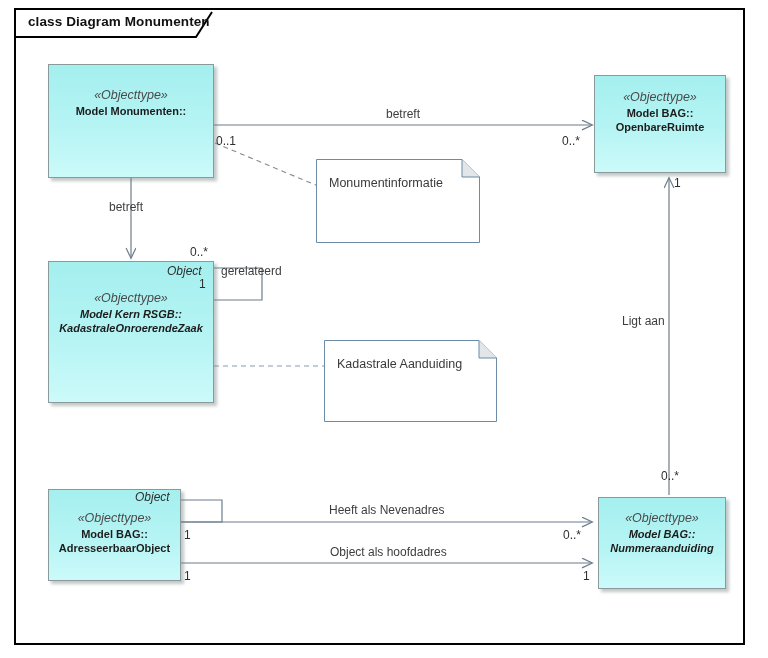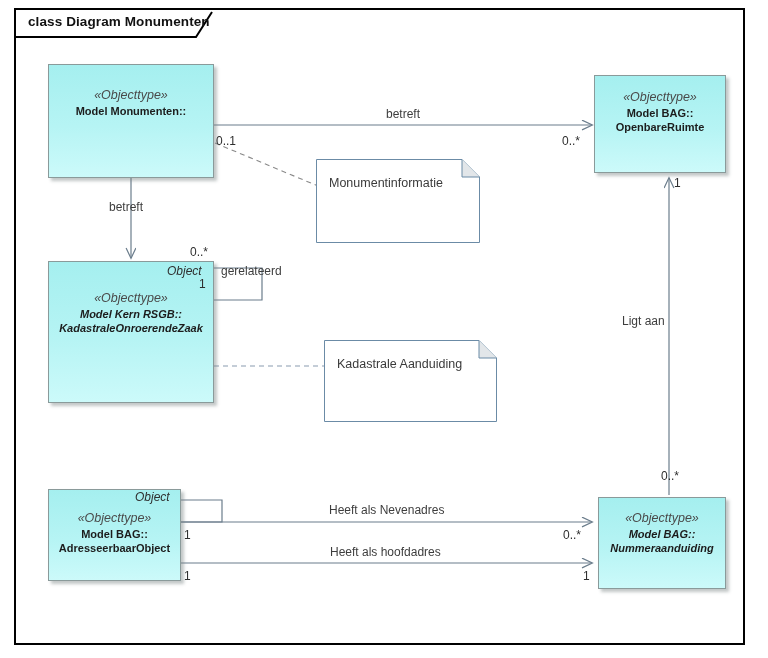--- a/index.html
+++ b/index.html
@@ -254,17 +254,17 @@
 
   <span class="lbl" style="left:622px; top:314px;">Ligt aan</span>
   <span class="lbl mult" style="left:661px; top:469px;">0..*</span>
   <span class="lbl mult" style="left:674px; top:176px;">1</span>
 
   <span class="lbl role" style="left:135px; top:490px;">Object</span>
   <span class="lbl" style="left:329px; top:503px;">Heeft als Nevenadres</span>
   <span class="lbl mult" style="left:184px; top:528px;">1</span>
   <span class="lbl mult" style="left:563px; top:528px;">0..*</span>
 
-  <span class="lbl" style="left:330px; top:545px;">Heeft als hoofdadres</span>
+  <span class="lbl" style="left:330px; top:545px;">Object als hoofdadres</span>
   <span class="lbl mult" style="left:184px; top:569px;">1</span>
   <span class="lbl mult" style="left:583px; top:569px;">1</span>
 
 </div>
 
 </body></html>

